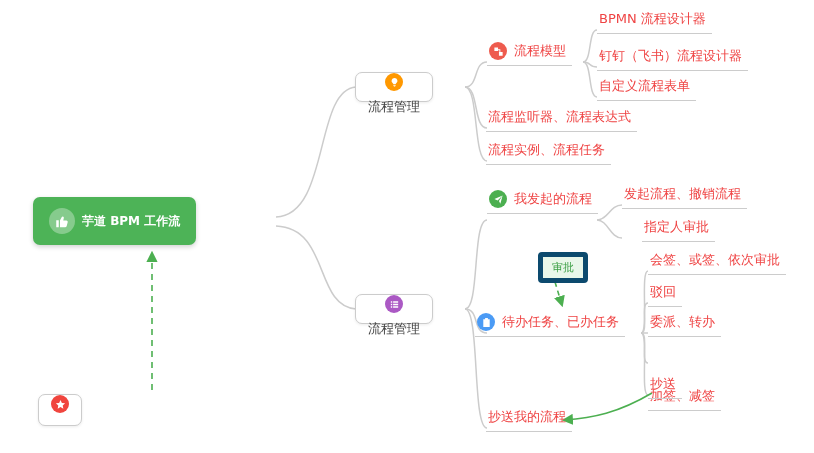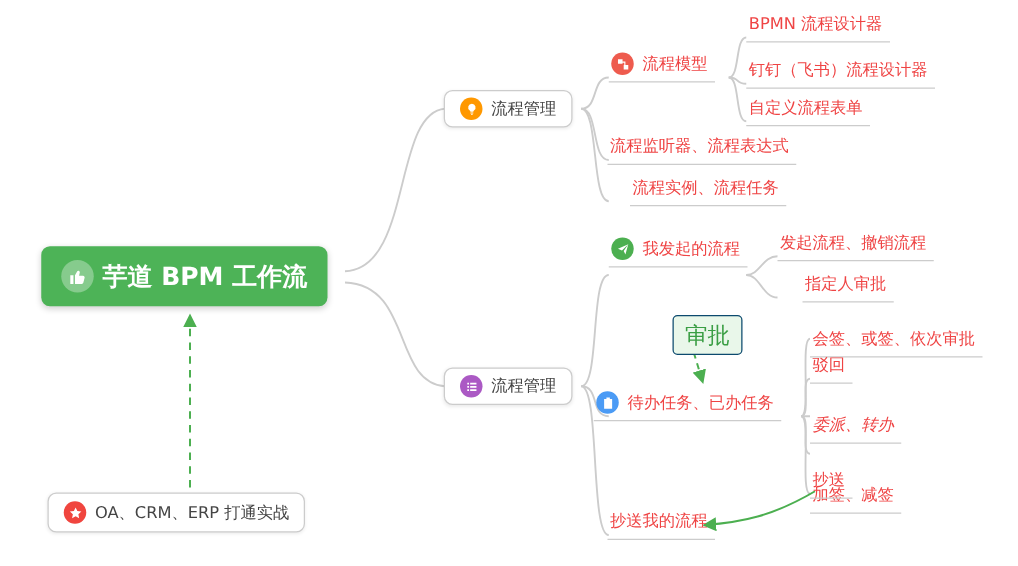--- a/index.html
+++ b/index.html
@@ -2,31 +2,31 @@
 <html><head>
 <meta charset="utf-8">
 <style>
   * { margin:0; padding:0; box-sizing:border-box; }
   html,body { background:#fff; }
   body { font-family:"DejaVu Sans","Liberation Sans",sans-serif; }
   .canvas { position:relative; width:814px; height:453px; background:#fff; overflow:hidden; }
   .links { position:absolute; left:0; top:0; width:814px; height:453px; }
   .node { position:absolute; display:flex; align-items:center; gap:7px; white-space:nowrap; cursor:pointer; }
   .boxed { background:#fff; border:1px solid #ccc; border-radius:7px; padding:0 12px; height:30px;
-           box-shadow:0 1px 3px rgba(0,0,0,.08); font-size:13px; color:#444; }
+           box-shadow:0 1px 3px rgba(0,0,0,.08); font-size:13px; color:#444;flex-direction:column; }
   .root  { background:#4db357; color:#fff; border-radius:7px; height:48px; padding:0 16px;
-           font-size:20px; font-weight:bold; box-shadow:0 2px 5px rgba(0,0,0,.18); }
+           font-size:12px; font-weight:bold; box-shadow:0 2px 5px rgba(0,0,0,.18); }
   .leaf  { font-size:13px; color:#ef4444; padding:2px 6px 5px 2px; border-bottom:1.5px solid #ccc; }
   .icon-circle { width:18px; height:18px; border-radius:50%; display:inline-flex;
                  align-items:center; justify-content:center; flex:none; }
   .icon-circle svg { width:11px; height:11px; fill:#fff; }
   .root .icon-circle { width:26px; height:26px; background:rgba(255,255,255,.32); }
   .root .icon-circle svg { width:15px; height:15px; }
-  .tag { position:absolute; background:#e9f7ea; border:1px solid #0c4a6e; color:#3a9e44;
-         font-size:18px; padding:3px 9px; border-radius:4px; cursor:pointer; }
+  .tag { position:absolute; background:#e9f7ea; border:5px solid #0c4a6e; color:#3a9e44;
+         font-size:11px; padding:3px 9px; border-radius:4px; cursor:pointer; }
 </style>
 </head>
 <body>
 
 <div class="canvas">
 
   <svg class="links" viewBox="0 0 814 453">
     <defs>
       <marker id="ah" viewBox="0 0 10 10" refX="8" refY="5" markerWidth="7" markerHeight="7" orient="auto-start-reverse">
         <path d="M0 0L10 5L0 10z" fill="#4caf50"></path>
@@ -100,21 +100,21 @@
   </div>
   <div class="node leaf" style="left:597px; top:45px;">
     <span>钉钉（飞书）流程设计器</span>
   </div>
   <div class="node leaf" style="left:597px; top:75px;">
     <span>自定义流程表单</span>
   </div>
   <div class="node leaf" style="left:486px; top:106px;">
     <span>流程监听器、流程表达式</span>
   </div>
-  <div class="node leaf" style="left:504px; top:139px;">
+  <div class="node leaf" style="left:486px; top:139px;">
     <span>流程实例、流程任务</span>
   </div>
 
   <div class="node leaf" style="left:487px; top:188px;">
     <span class="icon-circle" style="background:#4caf50">
       <svg viewBox="0 0 24 24">
           <path d="M21 3l-18 8 7 3zM21 3l-8 12 3 6z"></path>
         </svg>
     </span>
     <span>我发起的流程</span>
@@ -129,27 +129,27 @@
 
   <div class="node leaf" style="left:475px; top:311px;">
     <span class="icon-circle" style="background:#4b9bf5">
       <svg viewBox="0 0 24 24">
           <path d="M9 2h6v3h4v17H5V5h4zM8 9h8v2H8zm0 4h8v2H8zm0 4h6v2H8z"></path>
         </svg>
     </span>
     <span>待办任务、已办任务</span>
   </div>
 
-  <div class="node leaf" style="left:648px; top:249px;margin-top:11px;">
+  <div class="node leaf" style="left:648px; top:249px;">
     <span>会签、或签、依次审批</span>
   </div>
   <div class="node leaf" style="left:648px; top:281px;">
     <span>驳回</span>
   </div>
-  <div class="node leaf" style="left:648px; top:329px;font-style:italic;">
+  <div class="node leaf" style="left:648px; top:311px;">
     <span>委派、转办</span>
   </div>
   <div class="node leaf" style="left:648px; top:341px;margin-top:44px;">
     <span>加签、减签</span>
   </div>
   <div class="node leaf" style="left:648px; top:373px;">
     <span>抄送</span>
   </div>
 
   <div class="node leaf" style="left:486px; top:406px;">
@@ -159,16 +159,15 @@
   <div class="tag" style="left:538px; top:252px;">
     <span>审批</span>
   </div>
 
   <div class="node boxed" style="left:38px; top:394px; height:32px;">
     <span class="icon-circle" style="background:#f0453e">
       <svg viewBox="0 0 24 24">
           <path d="M12 2l3 6.5 7 .8-5.2 4.8 1.4 7L12 17.5 5.8 21l1.4-7L2 9.3l7-.8z"></path>
         </svg>
     </span>
-    <span>OA、CRM、ERP 打通实战</span>
   </div>
 
 </div>
 
 </body></html>

